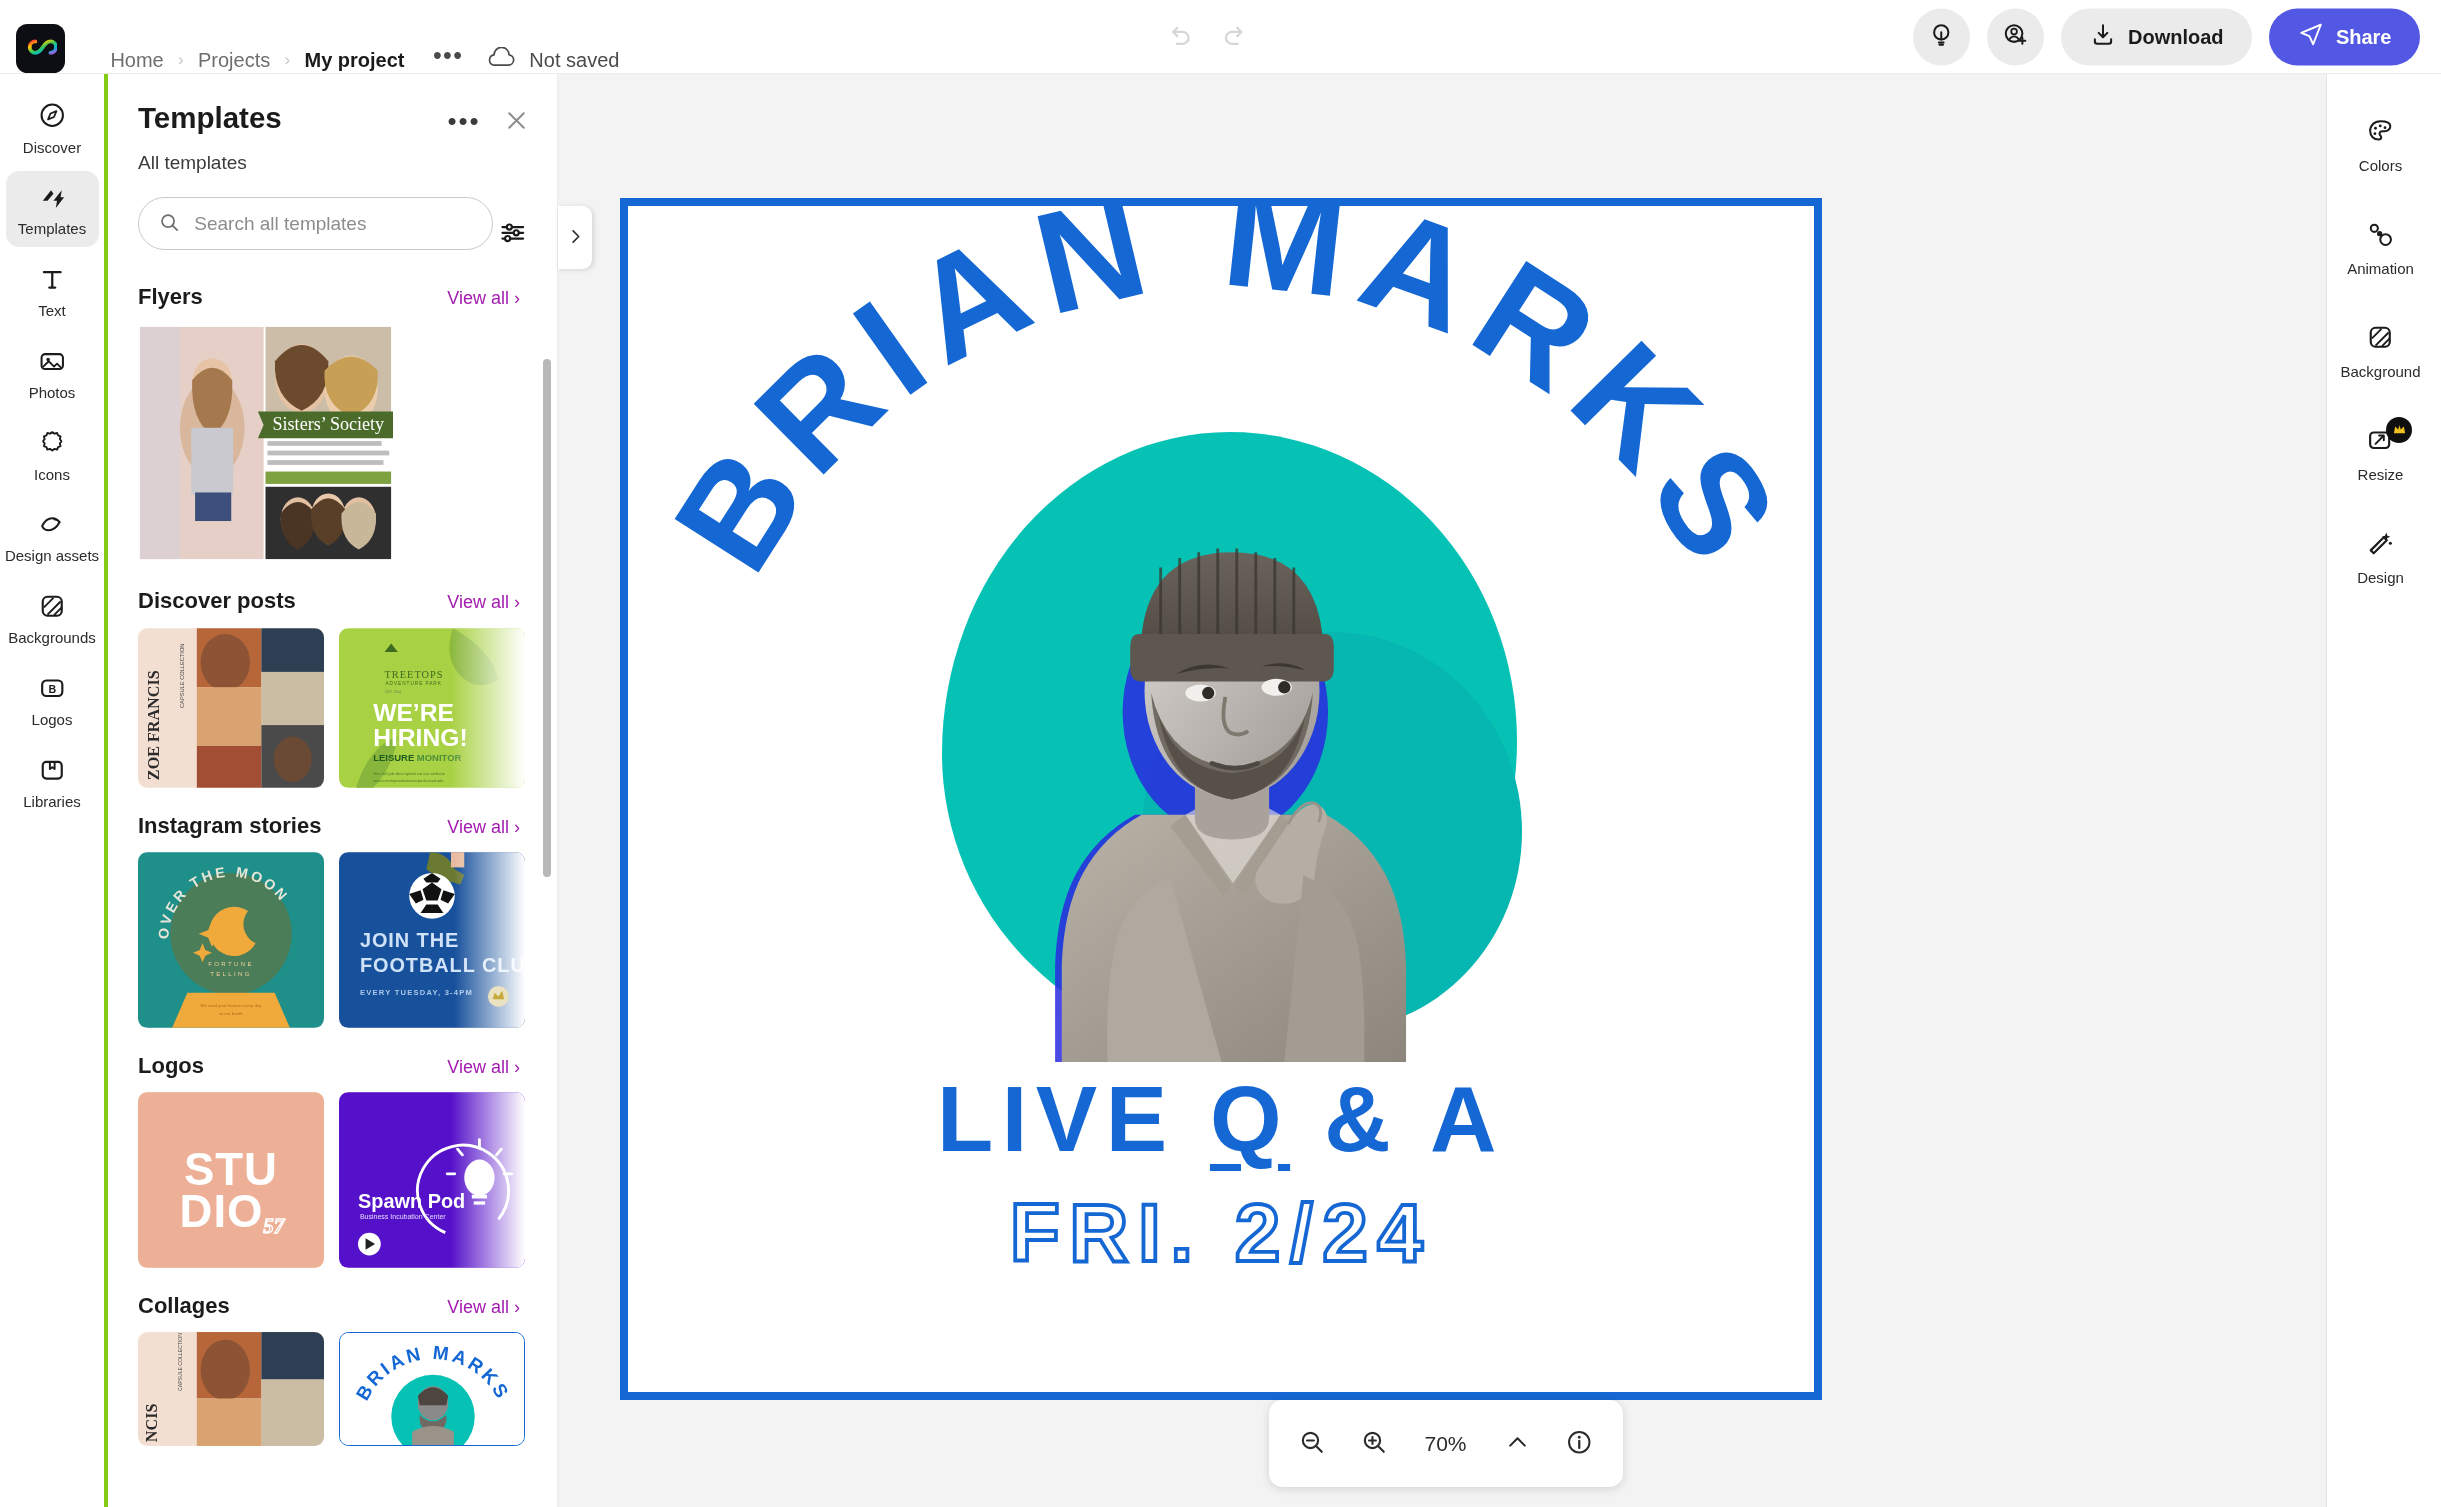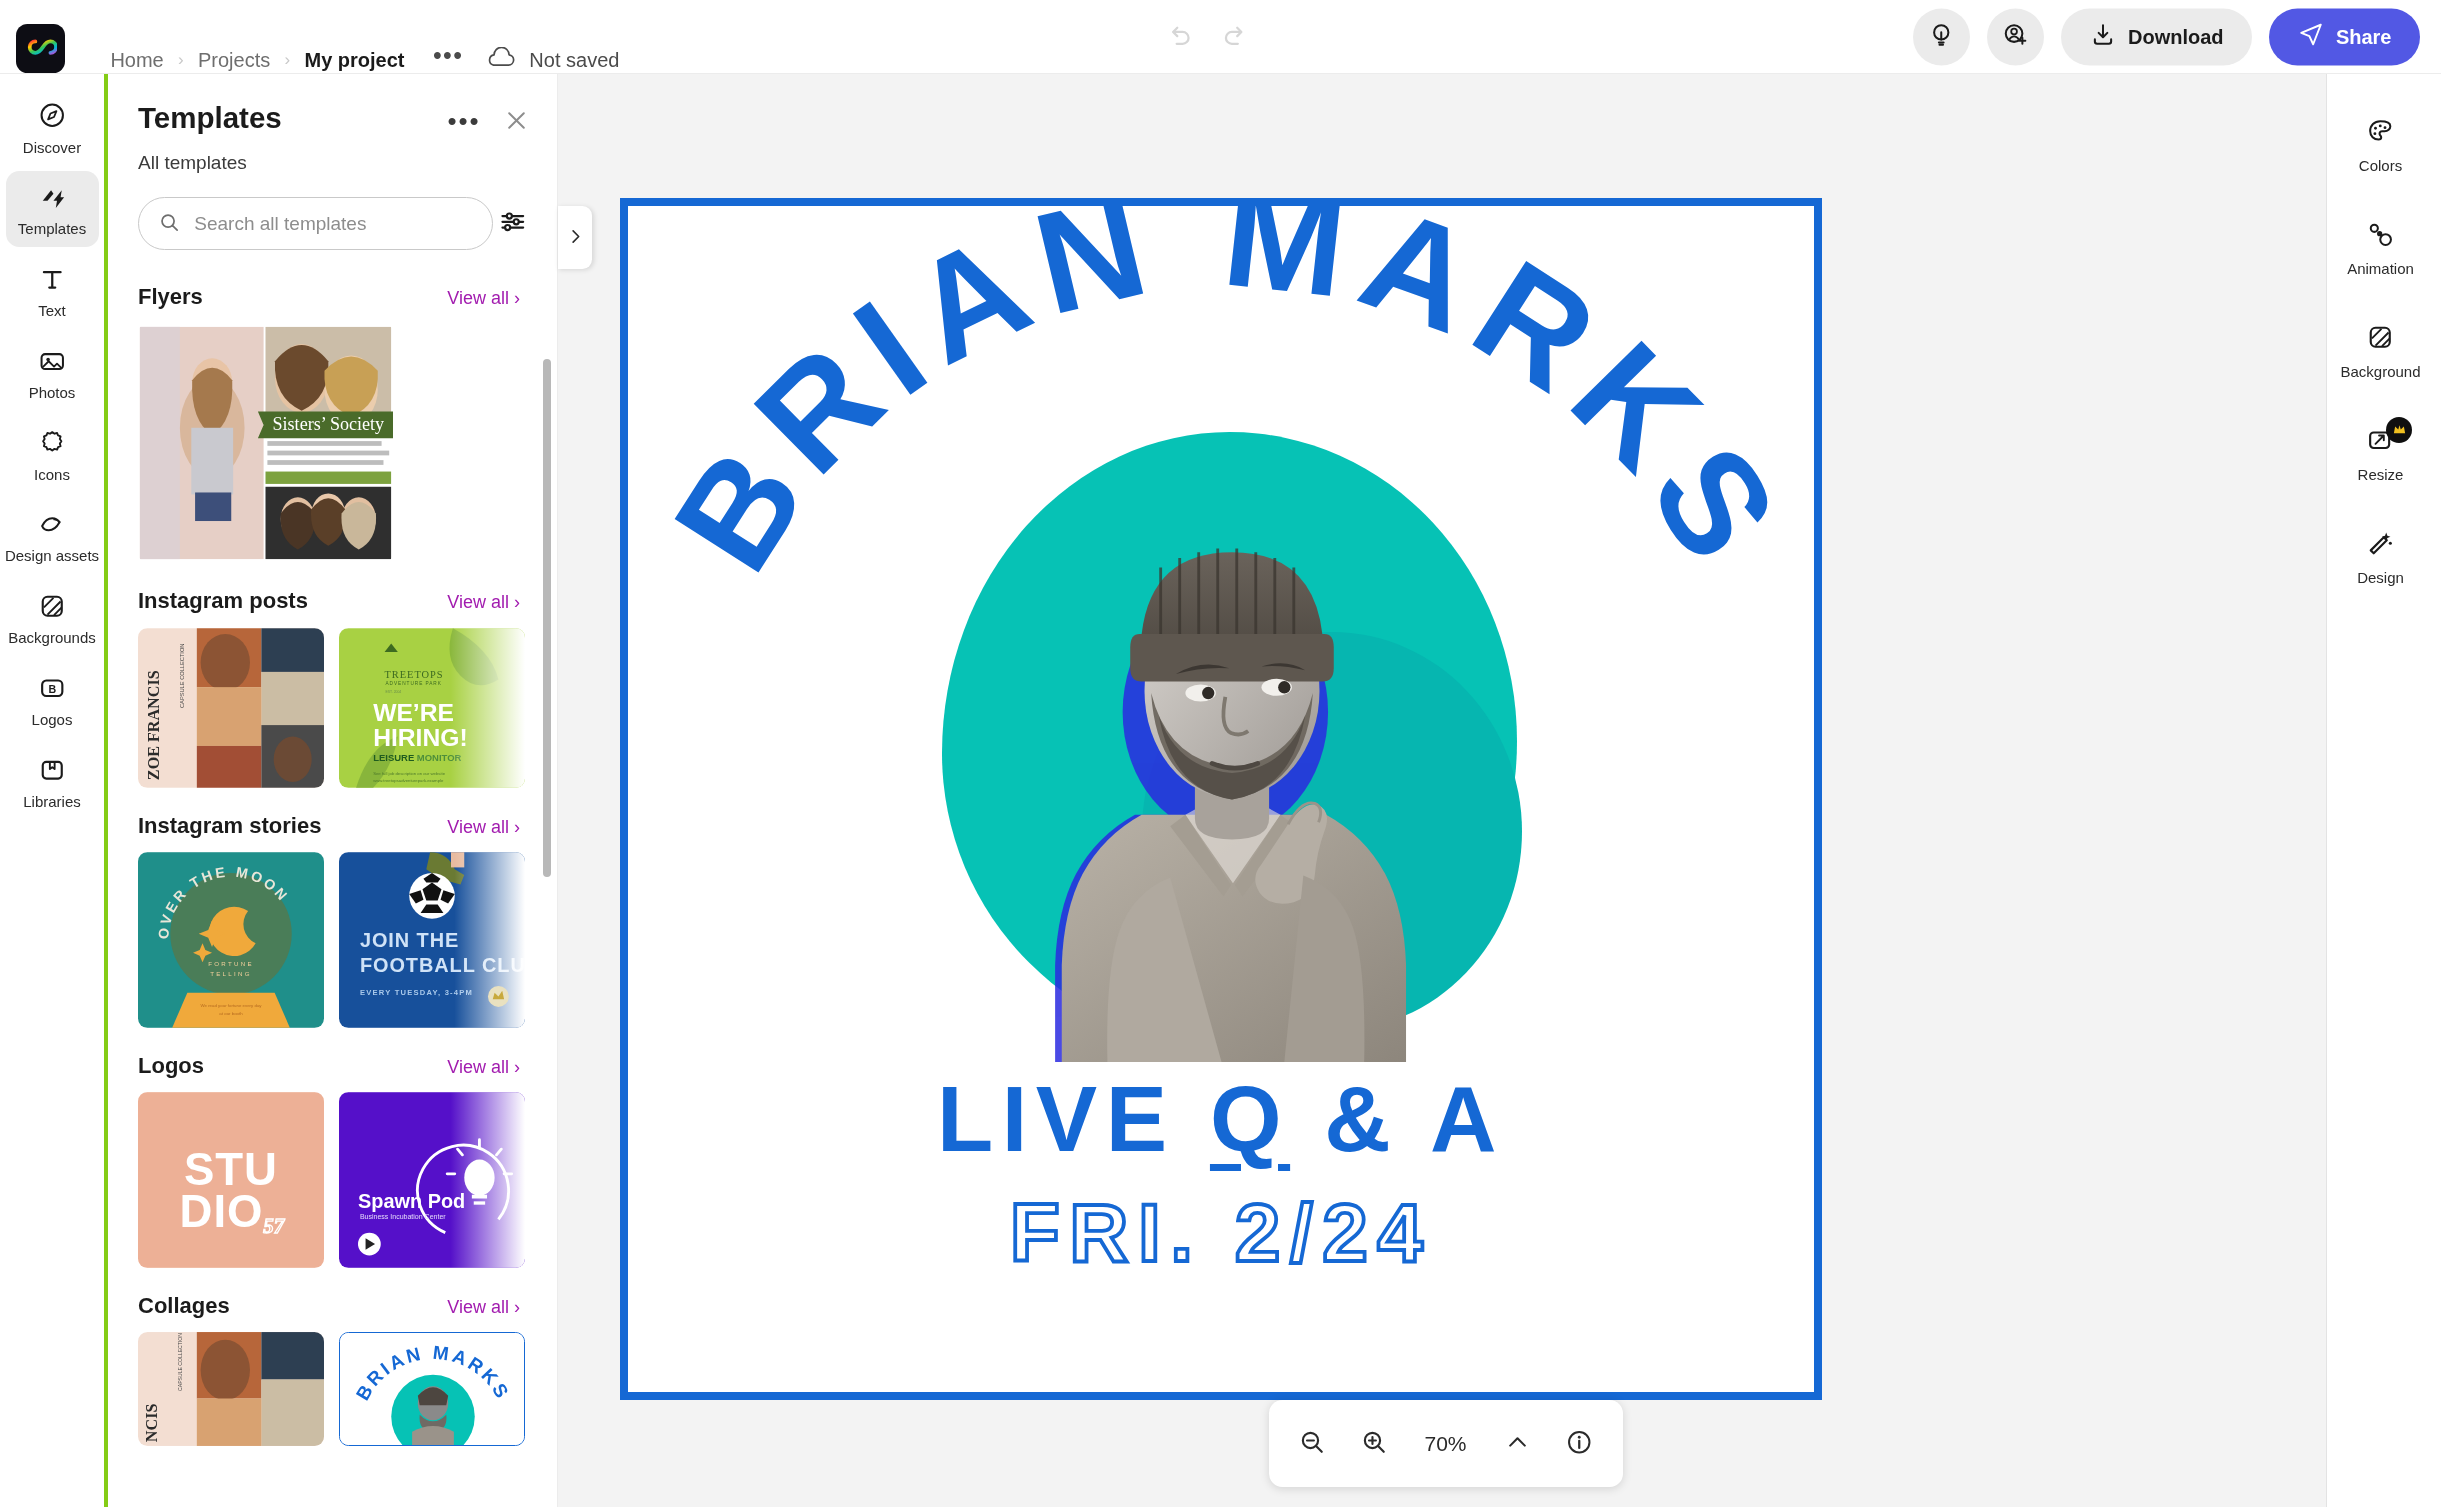--- a/index.html
+++ b/index.html
@@ -75,21 +75,21 @@
     position: absolute; top: 74px; left: 108px; width: 450px; height: 1433px;
     background: #fff; border-right: 1px solid #ececec; z-index: 12; overflow: hidden;
   }
   .panel-head { padding: 27px 30px 0 30px; position: relative; }
   .panel-title { font-size: 29.5px; font-weight: 700; color: #1b1b1b; }
   .panel-sub { font-size: 19px; color: #3b3b3b; margin-top: 17px; }
   .panel-head-icons {
     position: absolute; right: 28.5px; top: 34px; display: flex; align-items: center; gap: 23px;
   }
   .panel-dots { font-size: 26px; color: #3b3b3b; letter-spacing: 1.9px; line-height: 11.4px; cursor:pointer; }
-  .searchrow { display: flex; align-items: center; gap: 6px; padding: 23px 30px 0 30px; }
+  .searchrow { display: flex; align-items: flex-end; gap: 6px; padding: 23px 30px 0 30px; }
   .searchbox {
     flex: 1; height: 53px; border: 1px solid #c9c9c9; border-radius: 27px;
     display: flex; align-items: center; padding: 0 19px; gap: 13.3px; background: #fff;
   }
   .searchbox input {
     border: none; outline: none; font-size: 19px; color: #1b1b1b; width: 100%;
     background: transparent; font-family: "Liberation Sans", sans-serif;
   }
   .searchbox input::placeholder { color: #8d8d8d; }
 
@@ -437,21 +437,21 @@
           <ellipse cx="200" cy="202" rx="18" ry="23" fill="#e9c8aa"></ellipse>
           <ellipse cx="232" cy="206" rx="18" ry="23" fill="#e2bfa0"></ellipse>
           <path d="M150 200q18-24 36 0 2 28-18 38-20-10-18-38z" fill="#4a3525"></path>
           <path d="M182 196q18-24 36 0 2 28-18 38-20-10-18-38z" fill="#5a3f28"></path>
           <path d="M214 200q18-24 36 0 2 28-18 38-20-10-18-38z" fill="#c9b79a"></path>
         </svg>
       </div>
     </div>
 
     <div class="sec-head">
-      <span class="sec-title">Instagram posts</span>
+      <span class="sec-title">Discover posts</span>
       <span class="sec-viewall">
         <span>View all</span> ›
       </span>
     </div>
     <div class="thumbrow">
       <div class="thumb" style="width:186px;height:160px;">
         <svg viewBox="0 0 196 168" width="186" height="160">
           <rect width="196" height="168" fill="#f3ded2"></rect>
           <rect x="62" y="0" width="68" height="62" fill="#b7663a"></rect>
           <ellipse cx="92" cy="36" rx="26" ry="30" fill="#8c5434"></ellipse>

